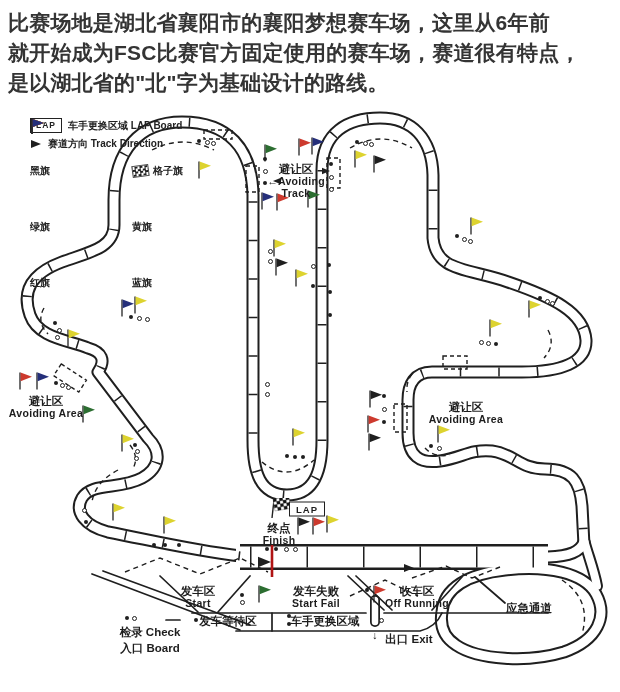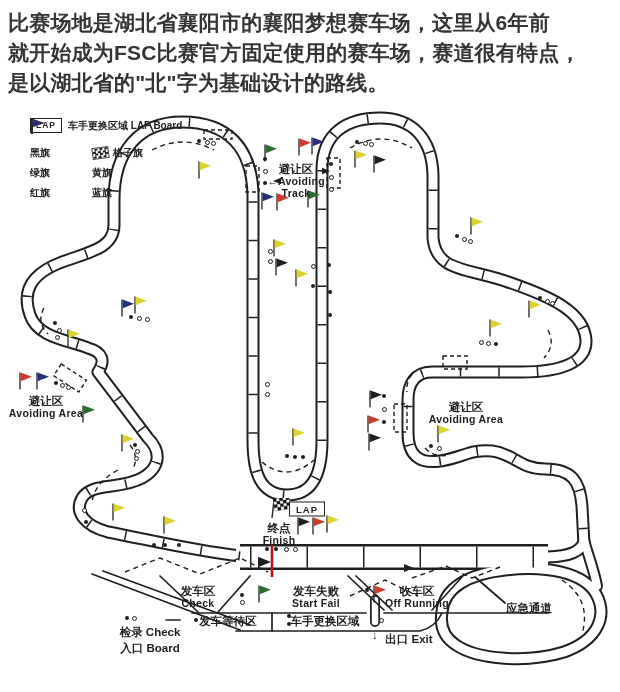--- a/index.html
+++ b/index.html
@@ -27,21 +27,21 @@
             font-size:9.5px;font-weight:bold;letter-spacing:1px;padding:1px 6px;color:#1f1f1f;}
   
   .legend{position:absolute;left:30px;top:118px;width:190px;font-size:10px;font-weight:bold;color:#222;}
   .legend .row{display:flex;align-items:center;gap:6px;margin-bottom:3px;height:15px;}
   .lapbox{display:inline-block;width:30px;height:13px;border:1.6px solid #222;text-align:center;
           font-size:8.5px;font-weight:bold;line-height:13px;letter-spacing:1px;background:#fff;}
   .ic-dot{width:4px;height:4px;border-radius:50%;background:#1f1f1f;margin:0 4px;}
   .ic-circ{width:3.4px;height:3.4px;border-radius:50%;background:#fff;border:1.2px solid #1f1f1f;margin:0 4px;}
   .ic-arr{width:0;height:0;border-top:4px solid transparent;border-bottom:4px solid transparent;
           border-left:10px solid #1f1f1f;margin:0 1px;}
-  .flaggrid{display:grid;grid-template-columns:62px 80px;grid-row-gap:4px;margin-top:12px;}
+  .flaggrid{display:grid;grid-template-columns:62px 80px;grid-row-gap:4px;margin-top:12px;gap:40px;}
   .fcell{display:flex;align-items:center;gap:4px;height:16px;}
   .checker-mini{width:15px;height:10px;background:repeating-conic-gradient(#1f1f1f 0 25%,#fff 0 50%);
                 background-size:5px 5px;border:.5px solid #444;transform:rotate(-8deg);}
 </style>
 </head>
 <body>
 
 <div class="map">
 
   <svg width="620" height="692" viewBox="0 0 620 692">
@@ -421,21 +421,21 @@
       <div class="lbl" style="left: 466px; top: 413px;">
         <div class="zh">避让区</div>
         <div class="en">Avoiding Area</div>
       </div>
       <div class="lbl" style="left: 279px; top: 534px;">
         <div class="zh">终点</div>
         <div class="en">Finish</div>
       </div>
       <div class="lbl" style="left: 198px; top: 597px;">
         <div class="zh">发车区</div>
-        <div class="en">Check</div>
+        <div class="en">Start</div>
       </div>
       <div class="lbl" style="left: 316px; top: 597px;">
         <div class="zh">发车失败</div>
         <div class="en">Start Fail</div>
       </div>
       <div class="lbl" style="left: 417px; top: 597px;">
         <div class="zh">收车区</div>
         <div class="en">Off Running</div>
       </div>
       <div class="lbl" style="left: 529px; top: 608px;">
@@ -459,20 +459,24 @@
       <div class="lbl" style="left: 375px; top: 636px;">
         <div class="en">↓</div>
       </div>
       <div class="lapboard" style="left: 307px; top: 509px;">LAP</div>
     </div>
 
   <div class="legend">
     <div class="row">
       <span class="lapbox">LAP</span>
       <span>车手更换区域 LAP Board</span>
+    </div>
+    <div class="row">
+      <span class="ic-arr"></span>
+      <span>赛道方向 Track Direction</span>
     </div>
     <div class="flaggrid">
       <div class="fcell">
         <svg width="15" height="17">
             <line x1="2" y1="1" x2="2" y2="16" stroke="#222" stroke-width="1.3"></line>
             <path d="M2.6,1 L14,5 L2.6,9 Z" fill="#1f1f1f"></path>
           </svg>
         <span>黑旗</span>
       </div>
       <div class="fcell">

